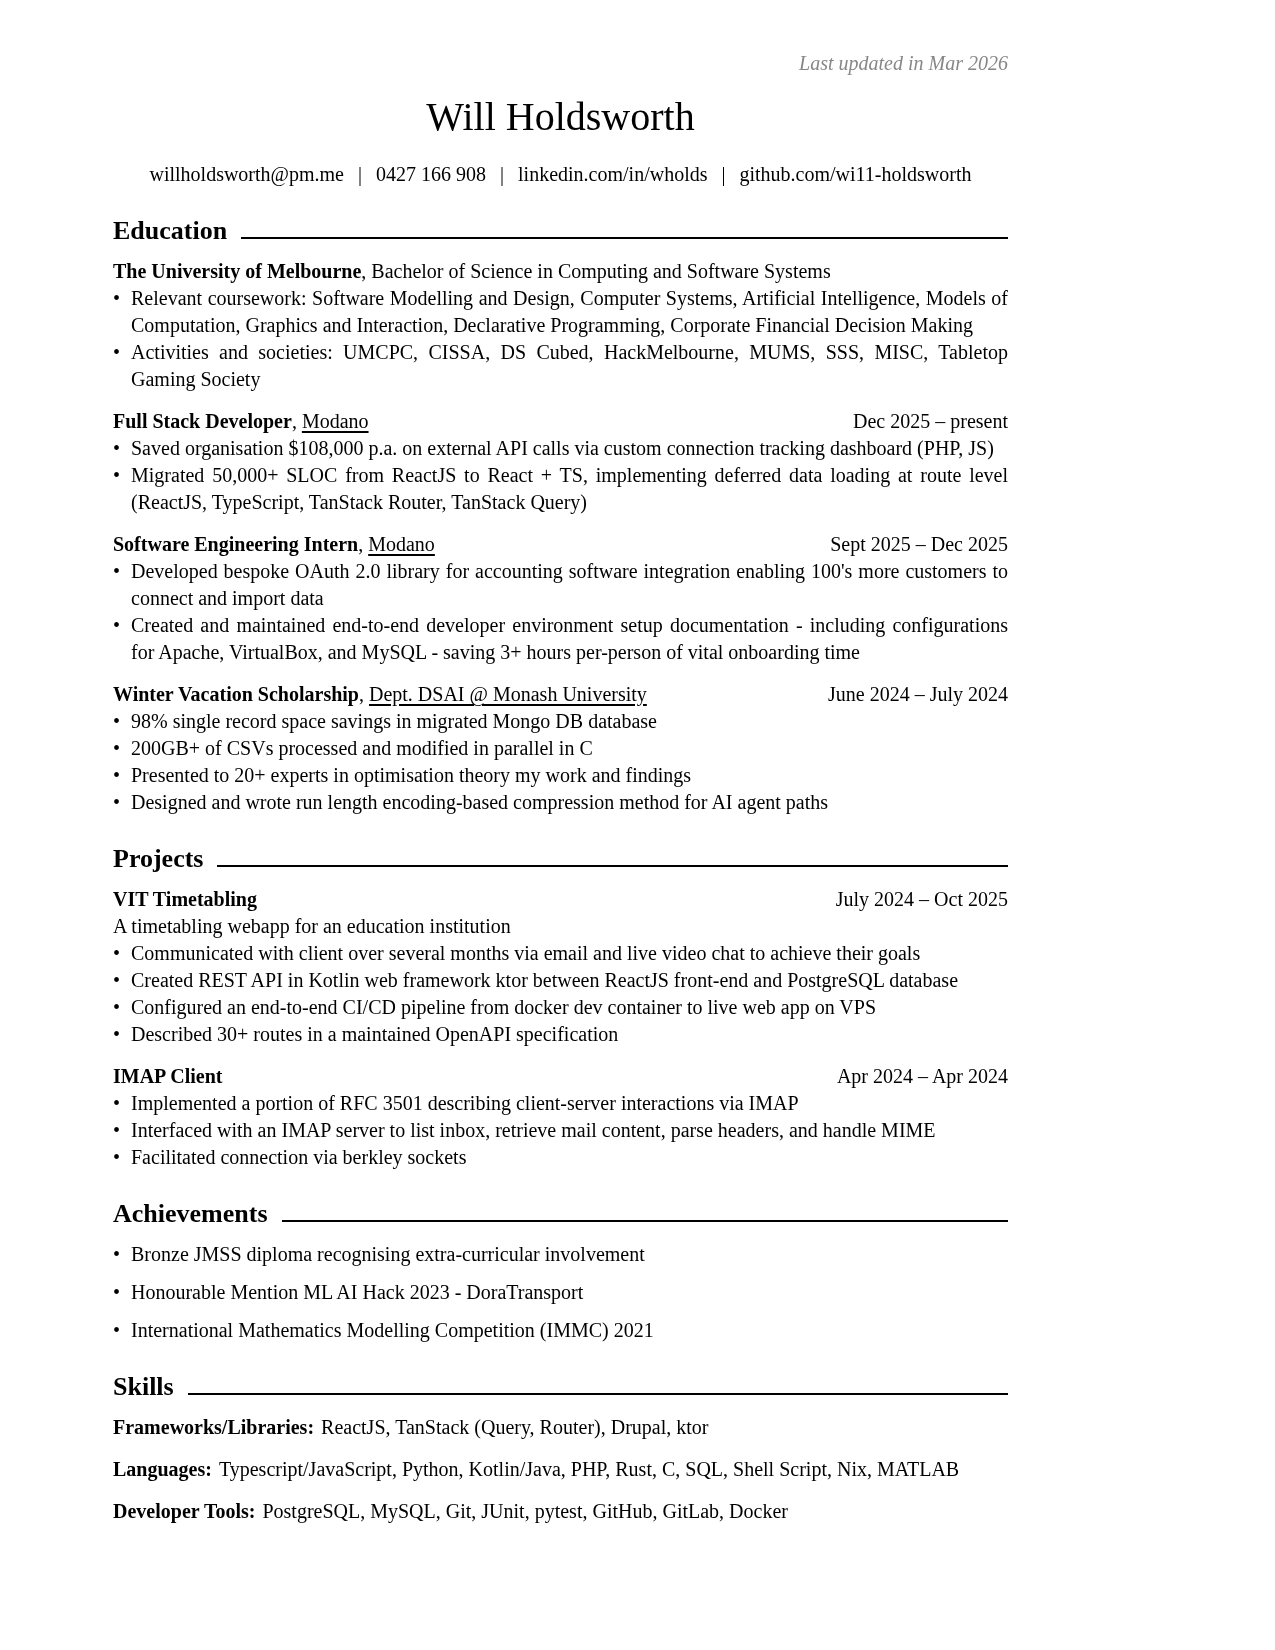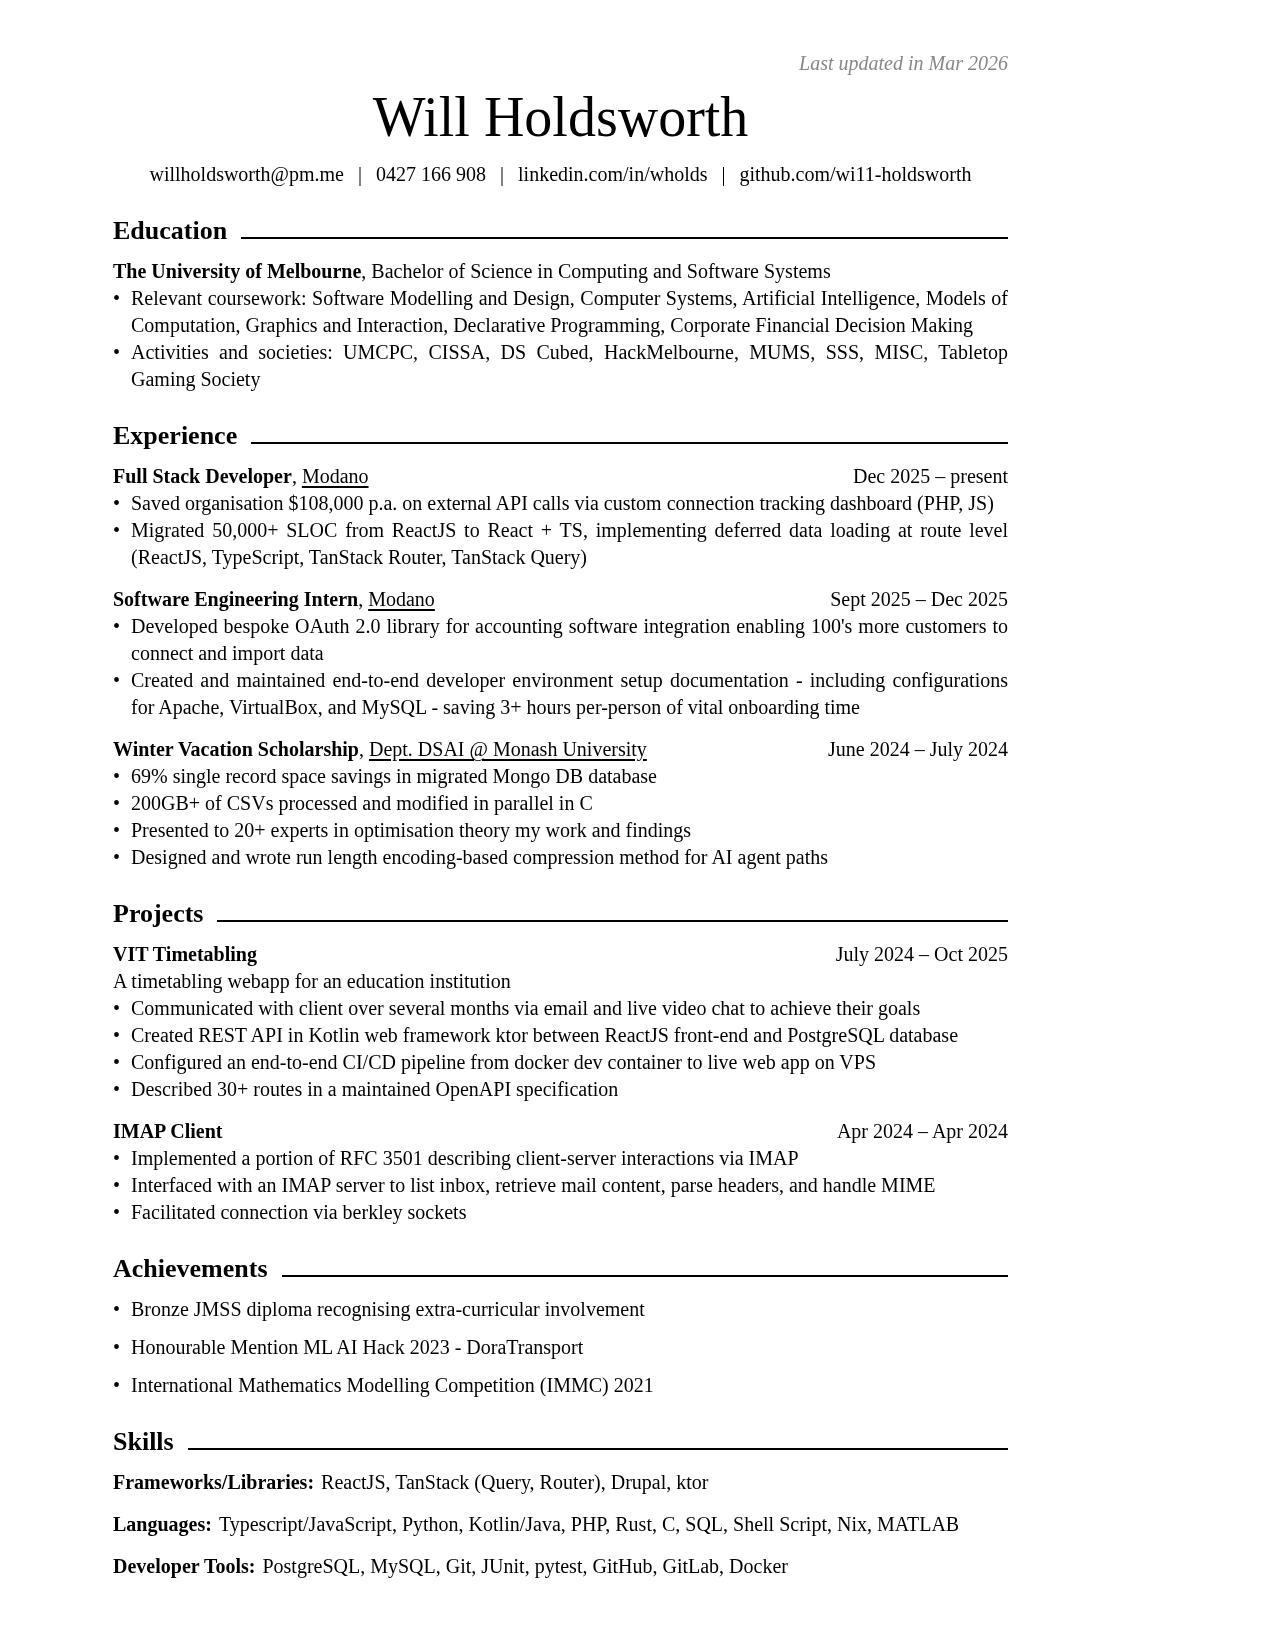--- a/index.html
+++ b/index.html
@@ -15,21 +15,21 @@
     overflow: hidden;
   }
   .last-updated {
     text-align: right;
     font-style: italic;
     color: #878787;
     font-size: 20px;
     margin-bottom: 10px;
   }
   h1.name {
-    font-size: 56px;
+    font-size: 40px;
     font-weight: normal;
     text-align: center;
     margin: 14px 0 18px 0;
     line-height: 52px;
   }
   .contact {
     text-align: center;
     margin-bottom: 26px;
     font-size: 20px;
   }
@@ -113,24 +113,20 @@
           <div class="btext">Relevant coursework: Software Modelling and Design, Computer Systems, Artificial Intelligence, Models of Computation, Graphics and Interaction, Declarative Programming, Corporate Financial Decision Making</div>
         </div>
       <div class="bullet">
           <span class="marker"></span>
           <div class="btext">Activities and societies: UMCPC, CISSA, DS Cubed, HackMelbourne, MUMS, SSS, MISC, Tabletop Gaming Society</div>
         </div>
     </div>
   </section>
 
   <section>
-    <div class="sec-head">
-      <h2>Experience</h2>
-      <div class="rule"></div>
-    </div>
 
     <div class="entry">
       <div class="entry-head">
         <div class="entry-title"><b>Full Stack Developer</b><span>, </span><a href="#" class="org-link">Modano</a></div>
         <div class="dates">Dec 2025 – present</div>
       </div>
       <div class="bullet">
           <span class="marker"></span>
           <div class="btext">Saved organisation $108,000 p.a. on external API calls via custom connection tracking dashboard (PHP, JS)</div>
         </div>
@@ -155,21 +151,21 @@
         </div>
     </div>
 
     <div class="entry">
       <div class="entry-head">
         <div class="entry-title"><b>Winter Vacation Scholarship</b><span>, </span><a href="#" class="org-link">Dept. DSAI @ Monash University</a></div>
         <div class="dates">June 2024 – July 2024</div>
       </div>
       <div class="bullet">
           <span class="marker"></span>
-          <div class="btext">69% single record space savings in migrated Mongo DB database</div>
+          <div class="btext">98% single record space savings in migrated Mongo DB database</div>
         </div>
       <div class="bullet">
           <span class="marker"></span>
           <div class="btext">200GB+ of CSVs processed and modified in parallel in C</div>
         </div>
       <div class="bullet">
           <span class="marker"></span>
           <div class="btext">Presented to 20+ experts in optimisation theory my work and findings</div>
         </div>
       <div class="bullet">

